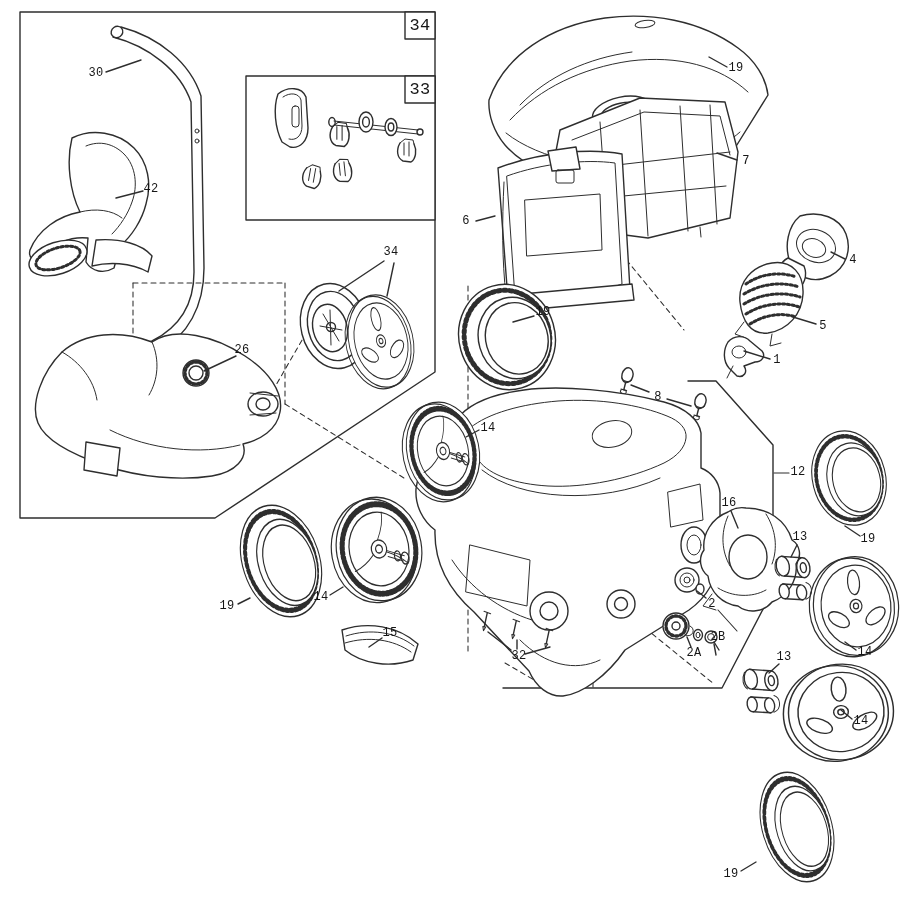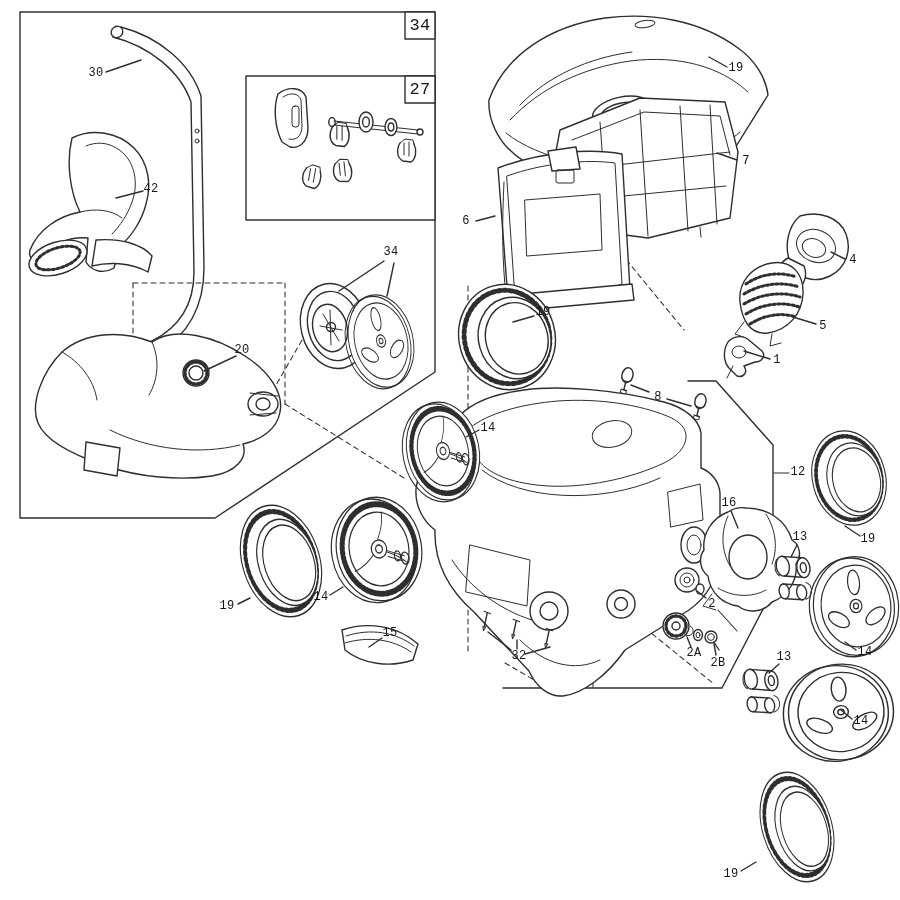--- a/index.html
+++ b/index.html
@@ -345,39 +345,39 @@
     <path d="M797,545 L791,557"></path>
     <path d="M860,536 L845,526"></path>
     <path d="M856,650 L845,642"></path>
     <path d="M779,664 L769,673"></path>
     <path d="M852,719 L841,710"></path>
     <path d="M741,871 L756,862"></path>
   </g>
 </svg>
 
   <div class="callout boxnum" style="left:420px;top:25px">34</div>
-  <div class="callout boxnum" style="left:420px;top:89px">27</div>
+  <div class="callout boxnum" style="left:420px;top:89px">33</div>
   <div class="callout" style="left:96px;top:73px">30</div>
   <div class="callout" style="left:151px;top:189px">42</div>
   <div class="callout" style="left:391px;top:252px">34</div>
-  <div class="callout" style="left:242px;top:350px">20</div>
+  <div class="callout" style="left:242px;top:350px">26</div>
   <div class="callout" style="left:736px;top:68px">19</div>
   <div class="callout" style="left:746px;top:161px">7</div>
   <div class="callout" style="left:466px;top:221px">6</div>
   <div class="callout" style="left:853px;top:260px">4</div>
   <div class="callout" style="left:823px;top:326px">5</div>
   <div class="callout" style="left:777px;top:360px">1</div>
   <div class="callout" style="left:658px;top:397px">8</div>
   <div class="callout" style="left:543px;top:312px">19</div>
   <div class="callout" style="left:488px;top:428px">14</div>
   <div class="callout" style="left:798px;top:472px">12</div>
   <div class="callout" style="left:729px;top:503px">16</div>
   <div class="callout" style="left:712px;top:604px">2</div>
   <div class="callout" style="left:694px;top:653px">2A</div>
-  <div class="callout" style="left:718px;top:663px">2B</div>
+  <div class="callout" style="left:718px;top:637px">2B</div>
   <div class="callout" style="left:519px;top:656px">32</div>
   <div class="callout" style="left:390px;top:633px">15</div>
   <div class="callout" style="left:227px;top:606px">19</div>
   <div class="callout" style="left:321px;top:597px">14</div>
   <div class="callout" style="left:800px;top:537px">13</div>
   <div class="callout" style="left:868px;top:539px">19</div>
   <div class="callout" style="left:865px;top:652px">14</div>
   <div class="callout" style="left:784px;top:657px">13</div>
   <div class="callout" style="left:861px;top:721px">14</div>
   <div class="callout" style="left:731px;top:874px">19</div>

